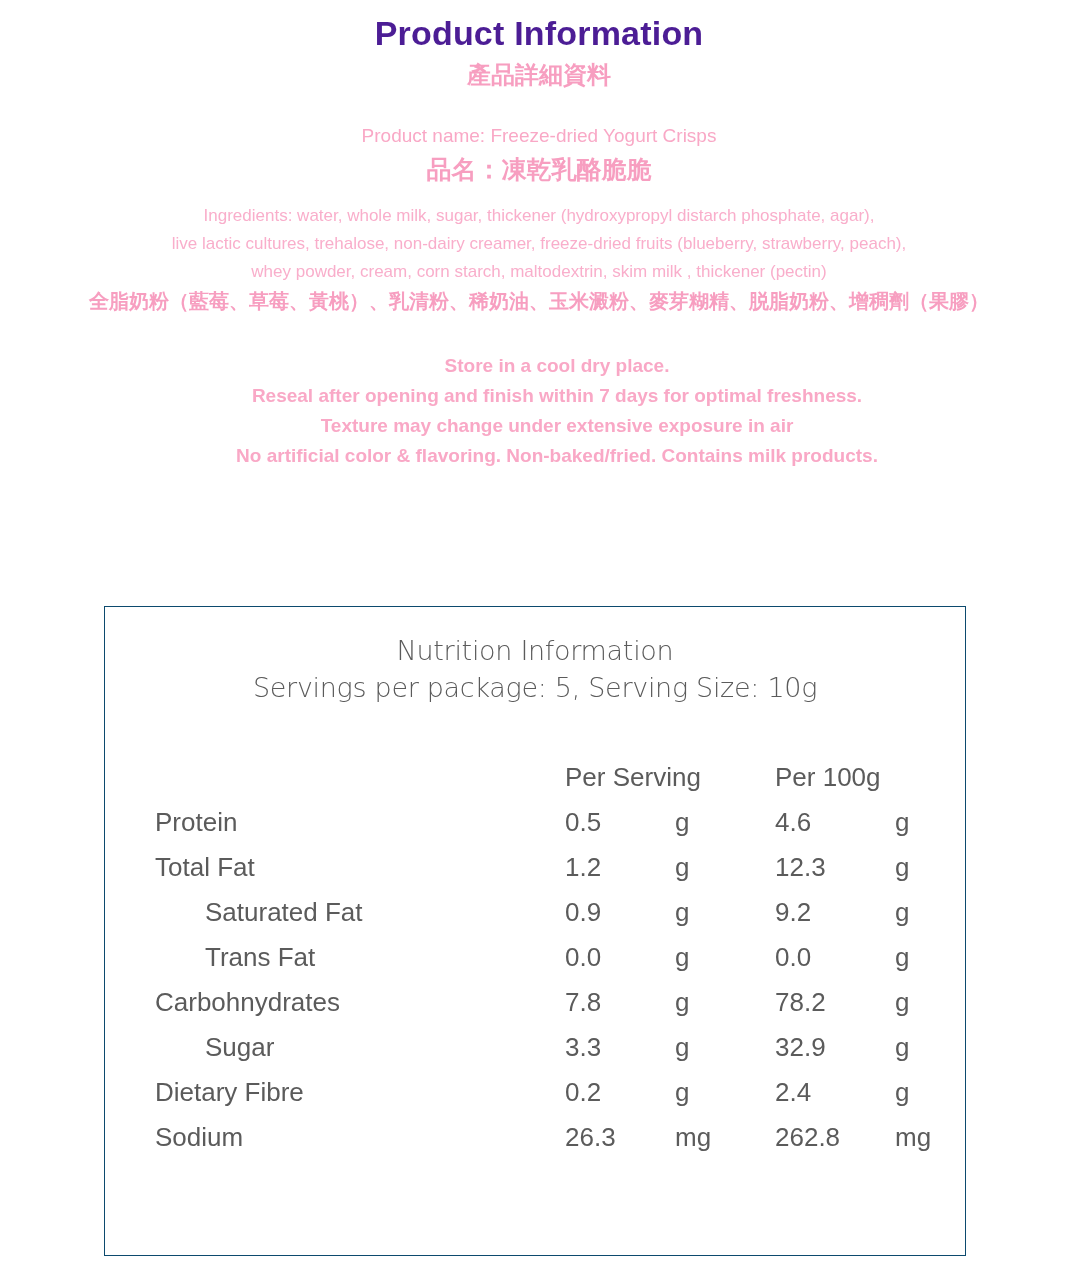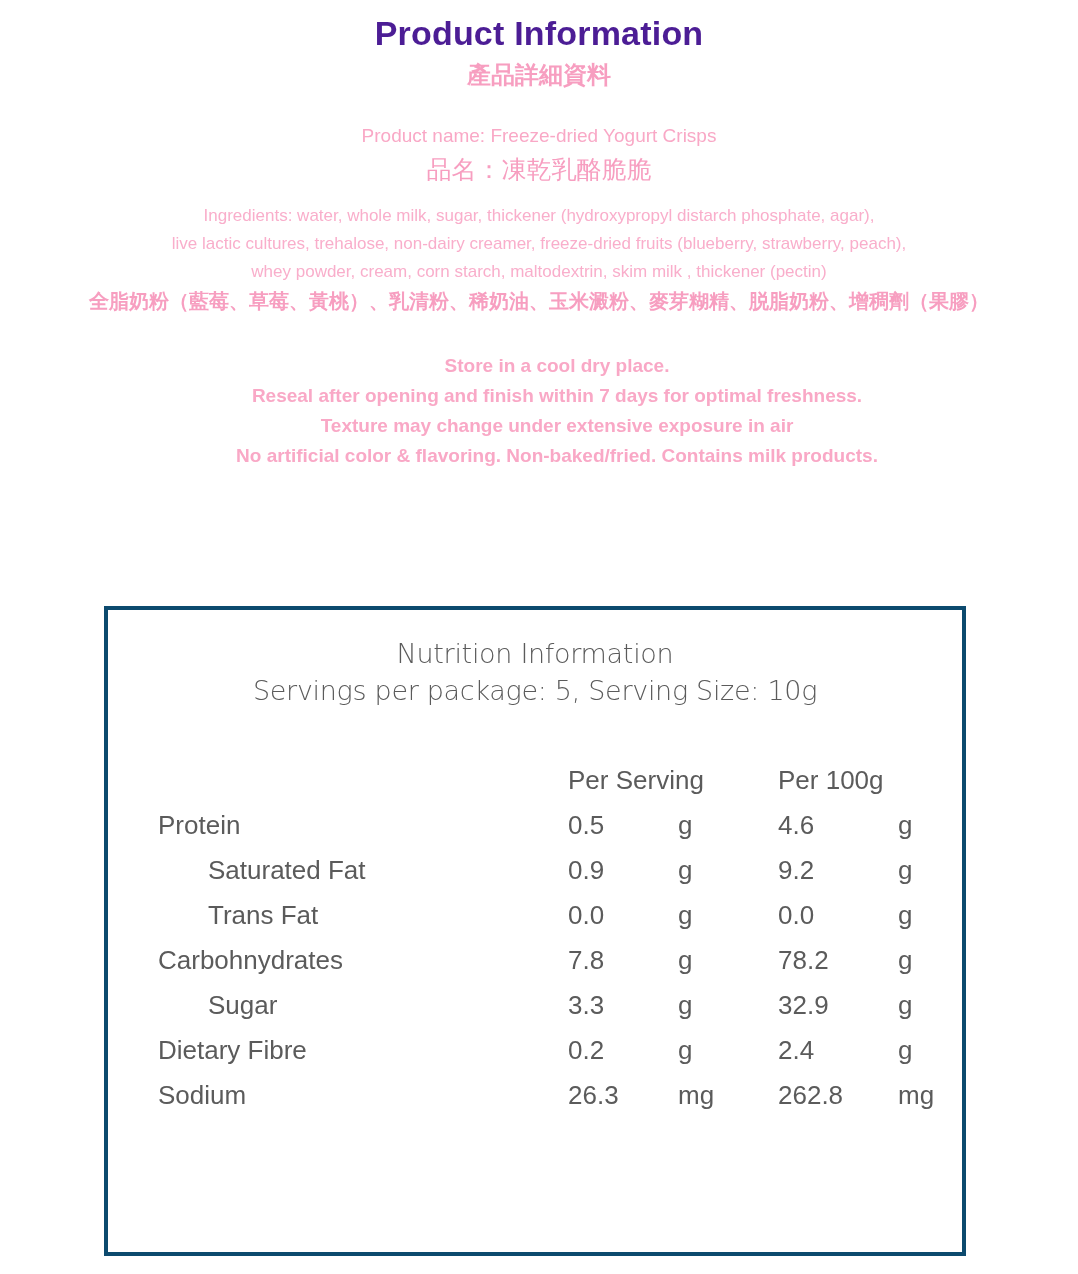--- a/index.html
+++ b/index.html
@@ -39,21 +39,21 @@
 
   .product-name-en {
     text-align: center;
     font-size: 19px;
     color: #f9a8c6;
     margin: 34px 0 0 0;
   }
   .product-name-zh {
     text-align: center;
     font-size: 25px;
-    font-weight: normal;
+    font-weight: bold;
     color: #f79ec0;
     margin: 6px 0 0 0;
   }
 
   .ingredients {
     margin: 16px 0 0 0;
     text-align: center;
   }
   .ing-line {
     font-size: 17px;
@@ -79,21 +79,21 @@
     color: #f9a8c6;
   }
 
   
   .nutrition-box {
     position: absolute;
     left: 104px;
     top: 592px;
     width: 862px;
     height: 650px;
-    border: 4px solid #0c4a6e;
+    border: 1px solid #0c4a6e;
     box-sizing: border-box;
     background: #fff;
   }
   .nutri-title {
     text-align: center;
     font-size: 27px;
     color: #5b5b5b;
     font-family: "DejaVu Sans", sans-serif;
     font-weight: 300;
     margin: 28px 0 0 0;
@@ -173,20 +173,27 @@
       </thead>
       <tbody>
           <tr>
             <td class="col-label">Protein</td>
             <td class="col-v1">0.5</td>
             <td class="col-u1">g</td>
             <td class="col-v2">4.6</td>
             <td class="col-u2">g</td>
           </tr>
           <tr>
+            <td class="col-label">Total Fat</td>
+            <td class="col-v1">1.2</td>
+            <td class="col-u1">g</td>
+            <td class="col-v2">12.3</td>
+            <td class="col-u2">g</td>
+          </tr>
+          <tr>
             <td class="col-label indent1">Saturated Fat</td>
             <td class="col-v1">0.9</td>
             <td class="col-u1">g</td>
             <td class="col-v2">9.2</td>
             <td class="col-u2">g</td>
           </tr>
           <tr>
             <td class="col-label indent1">Trans Fat</td>
             <td class="col-v1">0.0</td>
             <td class="col-u1">g</td>

